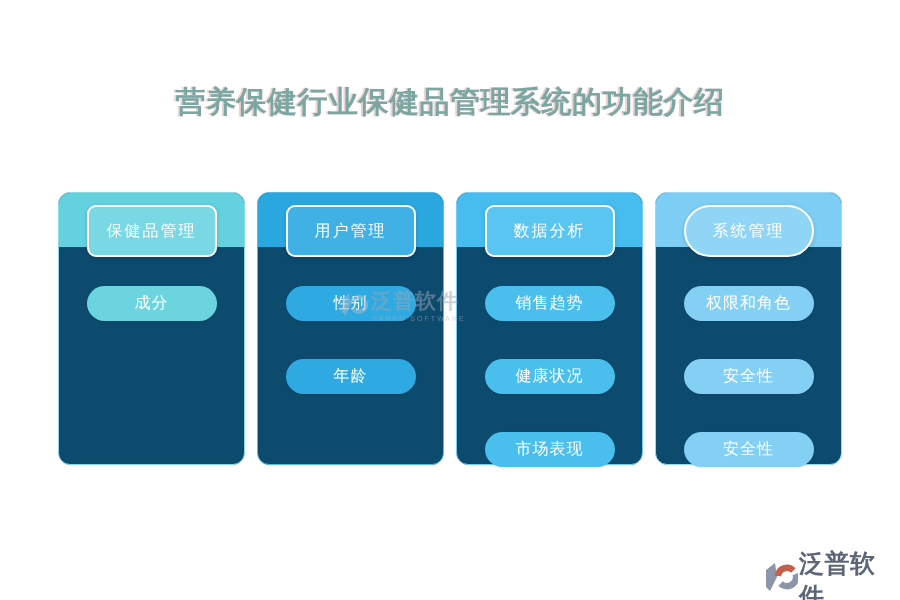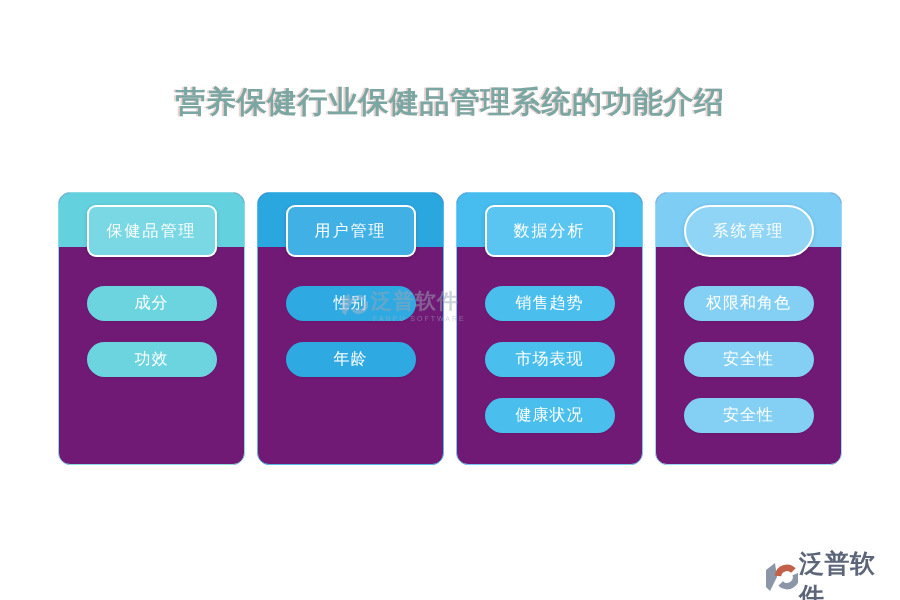--- a/index.html
+++ b/index.html
@@ -5,30 +5,30 @@
   html,body{margin:0;padding:0;width:900px;height:600px;background:#ffffff;overflow:hidden;
     font-family:"Liberation Serif","DejaVu Serif",serif;}
   .stage{position:relative;width:900px;height:420px;background:#ffffff;}
 
   
   .page-title{position:absolute;top:62px;left:0;width:900px;text-align:center;
     font-size:30px;font-weight:bold;color:#7ba7a3;letter-spacing:0.5px;
     text-shadow:-2px 0 0 rgba(207,130,130,0.35);}
 
   
-  .card{position:absolute;top:192px;width:185px;height:271px;background:#701a75;
+  .card{position:absolute;top:192px;width:185px;height:271px;background:#0c4a6e;
     border-radius:12px;border:1px solid #ccc;overflow:visible;}
   .card-clip{position:absolute;inset:0;border-radius:11px;overflow:hidden;}
   .band{position:absolute;top:0;left:0;right:0;height:54px;}
   .chip{position:absolute;top:12px;left:50%;transform:translateX(-50%);width:130px;height:52px;
     border-radius:9px;border:2px solid #ffffff;box-sizing:border-box;
     display:flex;align-items:center;justify-content:center;
     color:#ffffff;font-size:16px;letter-spacing:2px;box-shadow:0 1px 4px rgba(0,0,0,0.15);z-index:2;}
   .items{position:absolute;top:93px;left:0;right:0;display:flex;flex-direction:column;
-    align-items:center;gap:21px;z-index:1;}
+    align-items:center;gap:38px;z-index:1;}
   .pill{width:130px;height:35px;border-radius:18px;color:#ffffff;
     display:flex;align-items:center;justify-content:center;font-size:16px;letter-spacing:1px;
     box-shadow:0 1px 2px rgba(0,0,0,0.08);}
 
   .c0{left:58px;border-color:#8adbe5;}
   .c0 .band{background:#63d1de;} .c0 .chip{background:#79d8e3;} .c0 .pill{background:#6cd4df;}
   .c1{left:257px;border-color:#54bae7;}
   .c1 .band{background:#2ba7e0;} .c1 .chip{background:#41b1e5;} .c1 .pill{background:#2fa9e1;}
   .c2{left:456px;border-color:#74ccf2;}
   .c2 .band{background:#46bdee;} .c2 .chip{background:#5ac5f0;text-align:center;} .c2 .pill{background:#4abfee;}
@@ -57,21 +57,20 @@
 
   <section class="card c0">
     <div class="card-clip">
       <div class="band"></div>
     </div>
     <div class="chip">
       <span>保健品管理</span>
     </div>
     <div class="items">
       <div class="pill">成分</div>
-      <div class="pill">功效</div>
     </div>
   </section>
 
   <section class="card c1">
     <div class="card-clip">
       <div class="band"></div>
     </div>
     <div class="chip">
       <span>用户管理</span>
     </div>
@@ -83,22 +82,22 @@
 
   <section class="card c2">
     <div class="card-clip">
       <div class="band"></div>
     </div>
     <div class="chip">
       <span>数据分析</span>
     </div>
     <div class="items">
       <div class="pill">销售趋势</div>
+      <div class="pill">健康状况</div>
       <div class="pill">市场表现</div>
-      <div class="pill">健康状况</div>
     </div>
   </section>
 
   <section class="card c3">
     <div class="card-clip">
       <div class="band"></div>
     </div>
     <div class="chip">
       <span>系统管理</span>
     </div>

